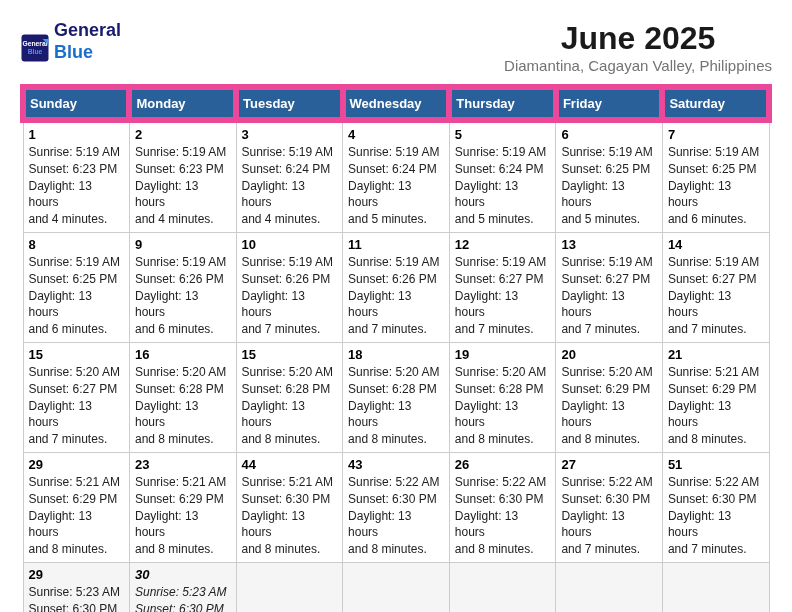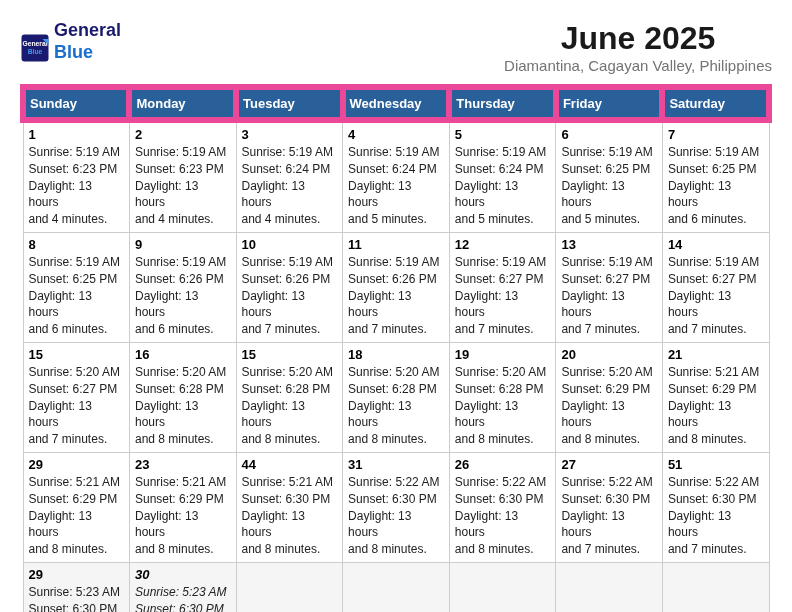--- a/index.html
+++ b/index.html
@@ -221,21 +221,21 @@
         </td>
         <td>
           <span class="day-number">23</span>
           <div class="day-info">Sunrise: 5:21 AM<br>Sunset: 6:29 PM<br>Daylight: 13 hours<br>and 8 minutes.</div>
         </td>
         <td>
           <span class="day-number">44</span>
           <div class="day-info">Sunrise: 5:21 AM<br>Sunset: 6:30 PM<br>Daylight: 13 hours<br>and 8 minutes.</div>
         </td>
         <td>
-          <span class="day-number">31</span>
+          <span class="day-number">43</span>
           <div class="day-info">Sunrise: 5:22 AM<br>Sunset: 6:30 PM<br>Daylight: 13 hours<br>and 8 minutes.</div>
         </td>
         <td>
           <span class="day-number">26</span>
           <div class="day-info">Sunrise: 5:22 AM<br>Sunset: 6:30 PM<br>Daylight: 13 hours<br>and 8 minutes.</div>
         </td>
         <td>
           <span class="day-number">27</span>
           <div class="day-info">Sunrise: 5:22 AM<br>Sunset: 6:30 PM<br>Daylight: 13 hours<br>and 7 minutes.</div>
         </td>

